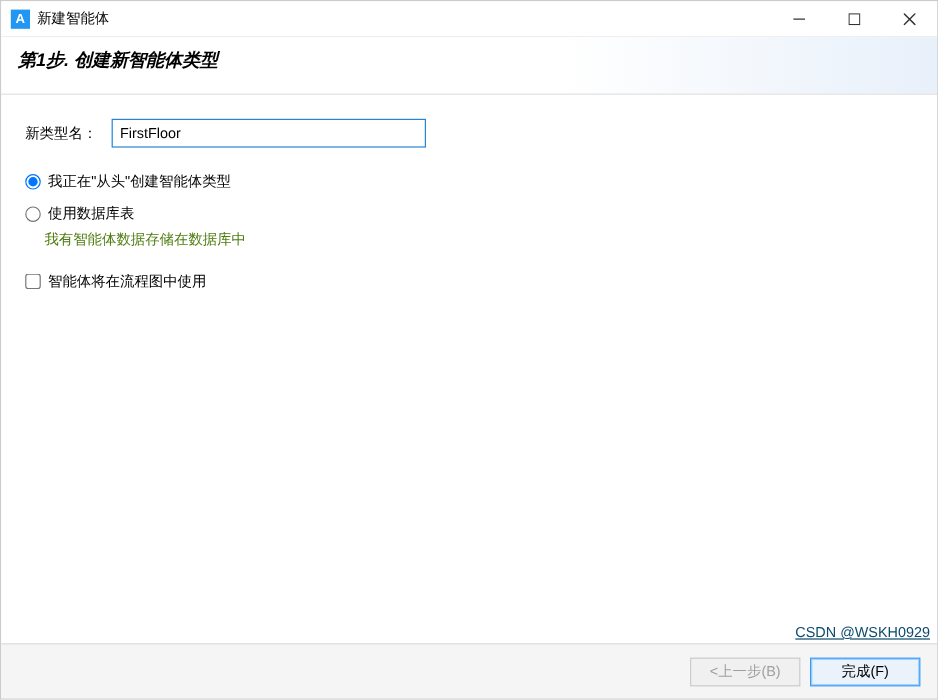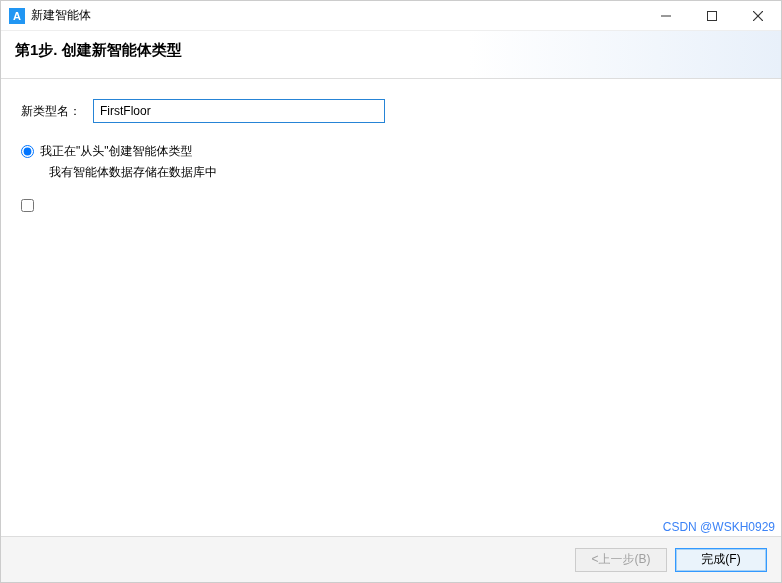--- a/index.html
+++ b/index.html
@@ -39,47 +39,47 @@
       width: 46px; height: 30px;
       display: flex; align-items: center; justify-content: center;
       font-family: "Segoe UI Symbol", sans-serif;
     }
     .win-btn svg { display: block; }
     .header-section {
       padding: 10px 14px 18px 14px;
       background: linear-gradient(to right, #fff 60%, #e8f0fa 100%);
       border-bottom: 1px solid #ddd;
     }
-    .step-title { font-size: 15px; font-weight: bold; }
+    .step-title { font-size: 15px; font-weight: bold; font-style: italic; }
     .content {
       flex: 1;
       padding: 20px;
       background: #fff;
     }
     .row { display: flex; align-items: center; margin-bottom: 20px; }
     .label { margin-right: 12px; }
     .text-input {
-      width: 292px;
+      width: 262px;
       height: 24px;
       border: 1px solid #2684d6;
       padding: 2px 6px;
       font-family: inherit;
       font-size: 12px;
       outline: none;
     }
     .radio-group { margin-top: 14px; }
     .radio-row, .check-row {
       display: flex;
       align-items: center;
       margin-bottom: 10px;
     }
     .radio-row input, .check-row input { margin-right: 6px; }
     .sub-text {
-      color: #000000;
-      margin-left: 28px;
+      color: #4d7c0f;
+      margin-left: 16px;
       margin-top: -6px;
       margin-bottom: 12px;
       font-size: 12px;
     }
     .check-row { margin-top: 18px; }
     .button-bar {
       height: 46px;
       border-top: 1px solid #ddd;
       background: #f5f5f5;
       display: flex;
@@ -106,22 +106,23 @@
     }
     .btn.default {
       border: 1px solid #3399ff;
       box-shadow: 0 0 0 1px #a6d1f5 inset;
       background: #eaf3fb;
     }
     .watermark {
       position: absolute;
       right: 6px;
       bottom: 48px;
-      color: #3b82f6;
+      color: #0c4a6e;
       font-size: 12px;
+      text-decoration: underline;
     }
   </style>
 </head>
 <body>
 
 <div class="titlebar">
   <div class="app-icon">A</div>
   <span class="title-text">新建智能体</span>
   <div class="title-spacer"></div>
   <div class="win-btn">
@@ -150,25 +151,30 @@
   <div class="row">
     <span class="label">新类型名：</span>
     <input type="text" class="text-input" value="FirstFloor" style="">
   </div>
 
   <div class="radio-group">
     <label class="radio-row">
       <input type="radio" name="mode" checked="" style="">
       <span>我正在"从头"创建智能体类型</span>
     </label>
+    <label class="radio-row">
+      <input type="radio" name="mode" style="">
+      <span>使用数据库表</span>
+    </label>
     <div class="sub-text">我有智能体数据存储在数据库中</div>
   </div>
 
   <label class="check-row">
     <input type="checkbox" style="">
+    <span>智能体将在流程图中使用</span>
   </label>
 </div>
 
 <div class="button-bar">
   <button class="btn" disabled="">&lt;上一步(B)</button>
   <button class="btn default">完成(F)</button>
 </div>
 
 <div class="watermark">CSDN @WSKH0929</div>
 

